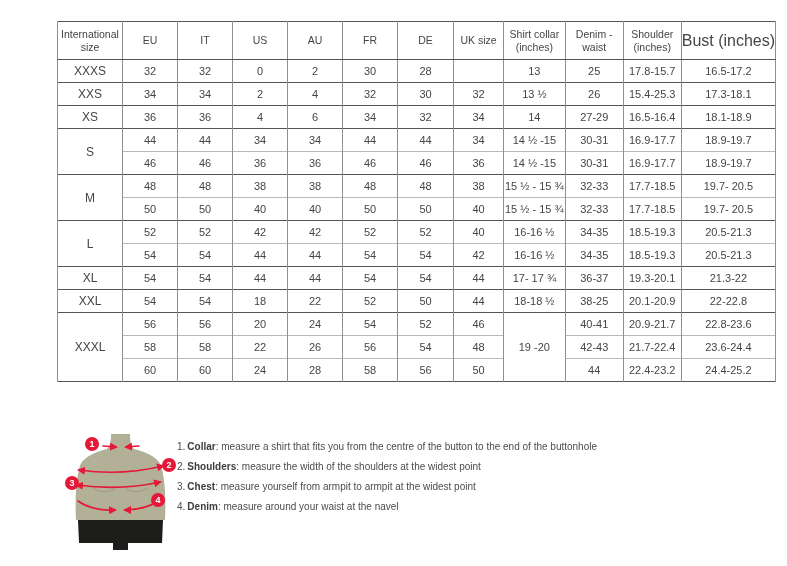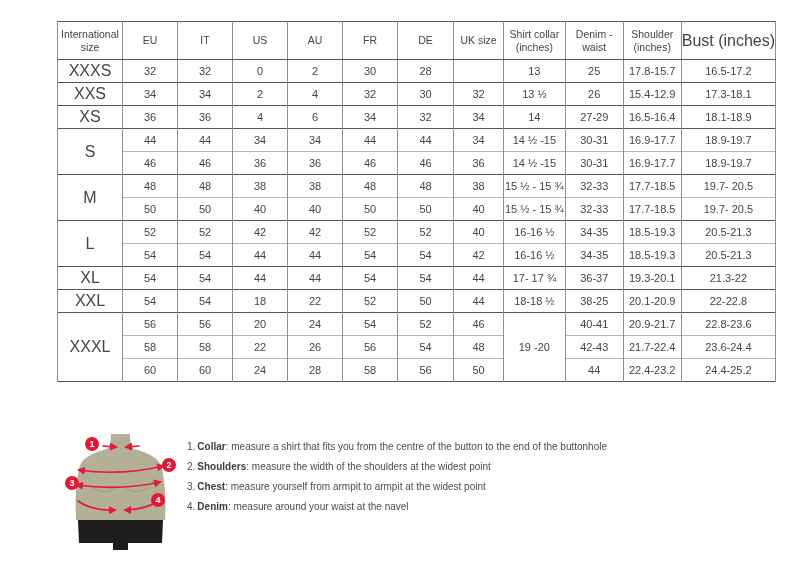--- a/index.html
+++ b/index.html
@@ -21,28 +21,28 @@
     padding:0 1px;white-space:normal;color:#454545;
   }
   table.size th{
     height:37px;font-size:10.5px;font-weight:400;line-height:1.2;
     border-bottom:1.5px solid #545454;
   }
   table.size th:last-child{font-size:16px;padding:0;white-space:nowrap;}
   table.size td{height:22px;font-size:11px;white-space:nowrap;}
   table.size tr.group-start td{border-top:1.5px solid #545454;}
   table.size tr.sub td{border-top:1px solid #b8b8b8;}
-  table.size td.label{font-size:16px;}
+  table.size td.label{font-size:12px;}
 
   
   .measure{position:absolute;left:58px;top:429px;width:620px;}
   .measure-title{font-size:10.5px;font-weight:bold;letter-spacing:.4px;color:#3c3c3c;}
   .measure-body{display:flex;margin-top:4px;}
   .mannequin-wrap{width:113px;height:119px;margin-left:6px;flex:0 0 auto;}
-  .steps{margin-left:10px;padding-top:8px;}
+  .steps{margin-left:0;padding-top:8px;}
   .measure-item{font-size:10px;color:#4d4d4d;margin-bottom:8.5px;line-height:1.15;}
   .measure-item b{color:#3d3d3d;}
   .measure-item .num{margin-right:2px;}
 </style>
 </head>
 <body>
 
 <div class="page">
 
   <table class="size" id="size-table">
@@ -95,21 +95,21 @@
           <td rowspan="1" class="label">XXS</td>
           <td>34</td>
           <td>34</td>
           <td>2</td>
           <td>4</td>
           <td>32</td>
           <td>30</td>
           <td>32</td>
           <td>13 ½</td>
           <td>26</td>
-          <td>15.4-12.9</td>
+          <td>15.4-25.3</td>
           <td>17.3-18.1</td>
         </tr>
         <tr class="group-start">
           <td rowspan="1" class="label">XS</td>
           <td>36</td>
           <td>36</td>
           <td>4</td>
           <td>6</td>
           <td>34</td>
           <td>32</td>

